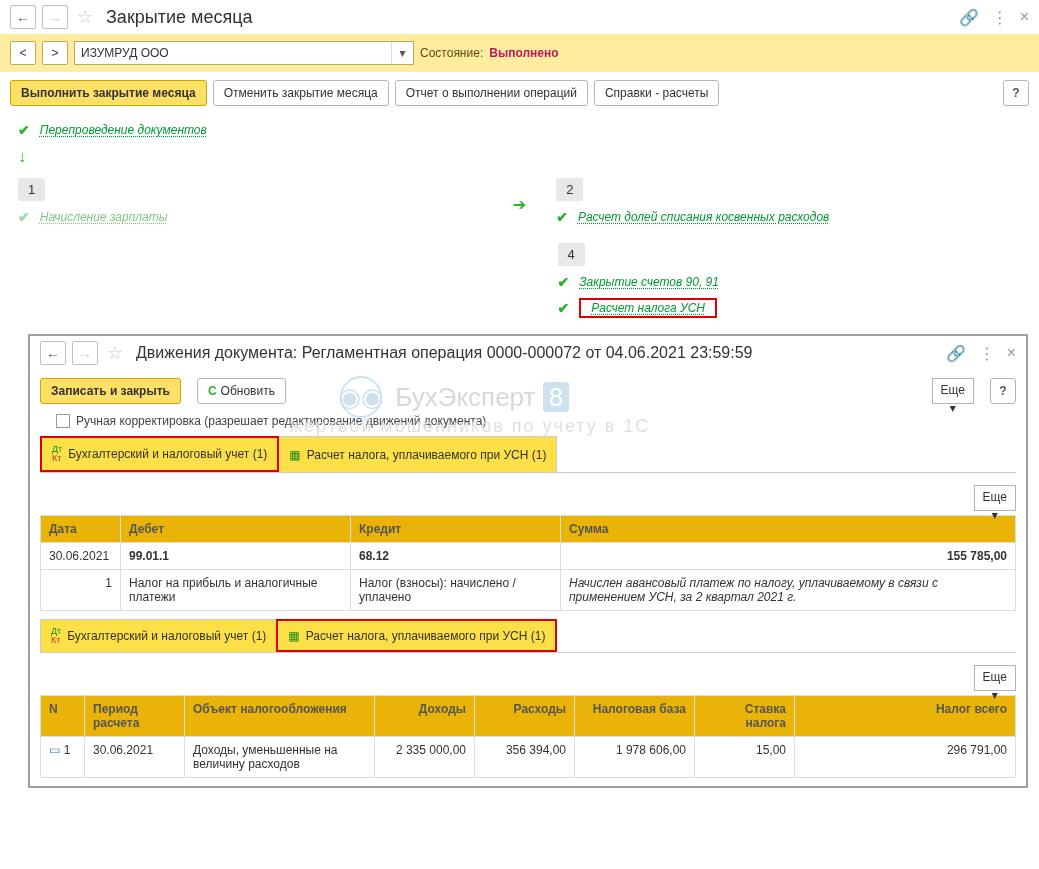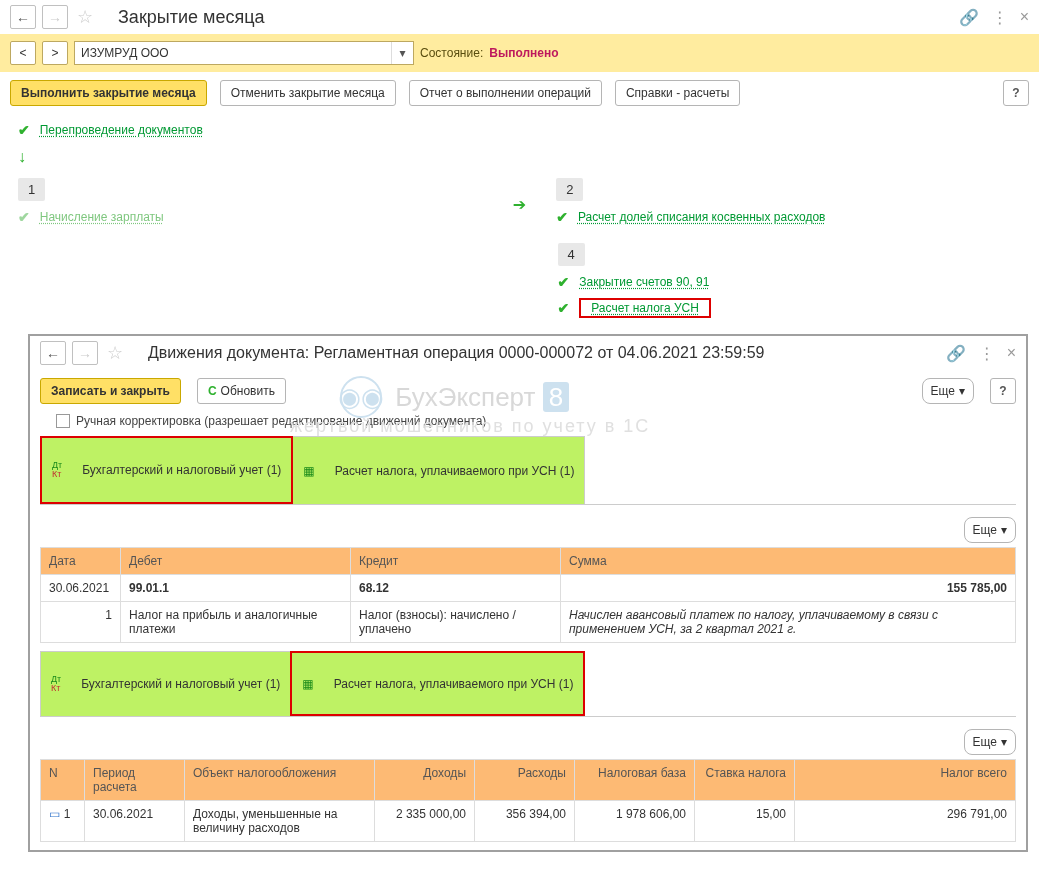--- a/index.html
+++ b/index.html
@@ -18,21 +18,21 @@
   .nav-btn {
     border: 1px solid #c0c0c0; width: 26px; height: 24px;
     display: inline-flex; align-items: center; justify-content: center;
     font-size: 14px; color: #555; background: #fff; border-radius: 2px;
   }
   .nav-btn.disabled { color: #ccc; }
   .star {
     width: 22px; height: 22px; display: inline-flex; align-items:center; justify-content:center;
     color: #ccc; font-size: 18px;
   }
-  .page-title { font-size: 18px; font-weight: normal; color: #333; margin-left: 16px;}
+  .page-title { font-size: 18px; font-weight: normal; color: #333; margin-left: 4px;}
   .titlebar-right { margin-left: auto; display: flex; align-items:center; gap: 12px; color:#999; font-size:16px;}
   .filterbar {
     background: #ffec9f; padding: 6px 10px; display:flex; align-items:center; gap: 6px;
     height: 38px;
   }
   .filterbar .arrow-btn {
     border:1px solid #bda860; width:26px; height:24px; display:inline-flex;
     align-items:center; justify-content:center; background:#fff; border-radius:2px;
   }
   .period-box {
@@ -47,84 +47,84 @@
   .org-select {
     border:1px solid #bda860; height:24px; display:flex; align-items:center;
     background:#fff; width:340px;
   }
   .org-select .txt{ padding:0 6px; flex:1;}
   .org-select .dd{ border-left:1px solid #ddd; width:22px; display:flex;
     align-items:center; justify-content:center; color:#555; height:100%;}
   .status-label{ color:#594d0f; margin-left:0;}
   .status-value{ color:#be185d; font-weight:bold;}
   .toolbar {
-    padding: 8px 10px; display:flex; gap:13px; align-items:center;
+    padding: 8px 10px; display:flex; gap:6px; align-items:center;
   }
   .btn {
     border:1px solid #b5b5b5; border-radius:3px; padding:4px 10px; height:26px;
     display:inline-flex; align-items:center; background:#fff; cursor:pointer;
   }
   .btn.primary {
     background: #ffe066; border-color:#c9a800; font-weight:bold;
   }
   .help-btn {
     border:1px solid #b5b5b5; width:26px; height:26px; display:flex;
     align-items:center; justify-content:center; border-radius:3px;
     margin-left:auto; color:#555; font-weight:bold;
   }
   .section { padding: 4px 18px; }
   .op-row { display:flex; align-items:center; gap:10px; padding:4px 0;}
   .check { color:#2fb12f; font-weight:bold; font-size:14px;}
   .check.light{ color:#9fd79f;}
-  .op-link { color:#009933; text-decoration: underline dotted; text-underline-offset:2px;}
+  .op-link { color:#009933; text-decoration: underline dotted; text-underline-offset:2px;font-style:italic;}
   .arrow-down { color:#2fb12f; font-size:16px; padding:2px 18px;}
   .cols { display:flex; gap:30px; padding: 6px 0 0 0;}
   .col { flex:1; }
   .step-num {
     background:#e8e8e8; padding:4px 10px; border-radius:2px; font-size:13px;
     display:inline-block; margin-bottom:4px;
   }
   .arrow-right { color:#2fb12f; font-size:16px; align-self:center; padding-top:2px;}
   .red-box { border:2px solid #d00; padding:1px 10px; display:inline-block;}
 
   
   .inner-window {
     margin: 8px 0 0 28px; border:2px solid #a0a0a0; background:#fff;
     width: 1000px;
   }
   .inner-window .titlebar{ padding:6px 10px; height:34px;}
   .inner-toolbar{ padding:8px 10px; display:flex; gap:16px; align-items:flex-end;}
   .btn .refresh-icon{ color:#2fb12f; font-weight:bold; margin-right:4px;}
   .dd-btn {
-    border:1px solid #b5b5b5; border-radius:8px; height:26px; padding:4px 8px;
-    display:inline-flex; align-items:center; gap:4px;
+    border:1px solid #b5b5b5; border-radius:0; height:26px; padding:4px 8px;
+    display:inline-flex; align-items:center; gap:4px;flex-direction:column;
   }
   .checkrow{ display:flex; align-items:center; gap:6px; padding:2px 26px 8px; color:#444;}
   .cb{ width:14px; height:14px; border:1px solid #999; display:inline-block;}
   .tabs{ display:flex; border-bottom:1px solid #ccc; margin:0 10px; gap:0;}
   .tab{
-    border:1px solid #ccc; border-bottom:none; padding:23px 10px;
-    display:flex; align-items:center; gap:20px; background:#bef264;
+    border:1px solid #ccc; border-bottom:none; padding:7px 10px;
+    display:flex; align-items:center; gap:6px; background:#fde047;
     margin-right:-1px;
   }
   .tab.red{ border:2px solid #d00; z-index:2;}
   .dtkt{ font-size:9px; line-height:1;}
   .dtkt .dt{color:#1a8a1a;}
   .dtkt .kt{color:#c03030;}
   .table-icon{ color:#1a8a1a; font-size:12px;}
   .tab-body{ padding:8px 10px;}
   .eshche-bar{ display:flex; justify-content:flex-end; padding:4px 0;}
   table.data{
     width:100%; border-collapse:collapse; border:1px solid #ccc;
   }
   table.data th, table.data td{
     border:1px solid #ddd; padding:6px 8px; text-align:left; font-size:12px;
     vertical-align:top;
   }
-  table.data th{ background:#fdba74; font-weight:normal; color:#555;}
+  table.data th{ background:#eab308; font-weight:bold; color:#555;}
   .r{ text-align:right !important;}
   .italic{ font-style:italic;}
   .watermark{
     position:absolute; color:#d8d8d8; font-size:26px; pointer-events:none;
     font-weight:normal; white-space:nowrap;
   }
   .watermark .logo{
     display:inline-flex; width:42px; height:42px; border-radius:50%;
     border:2px solid #cde1ef; align-items:center; justify-content:center;
     color:#cde1ef; margin-right:6px;

